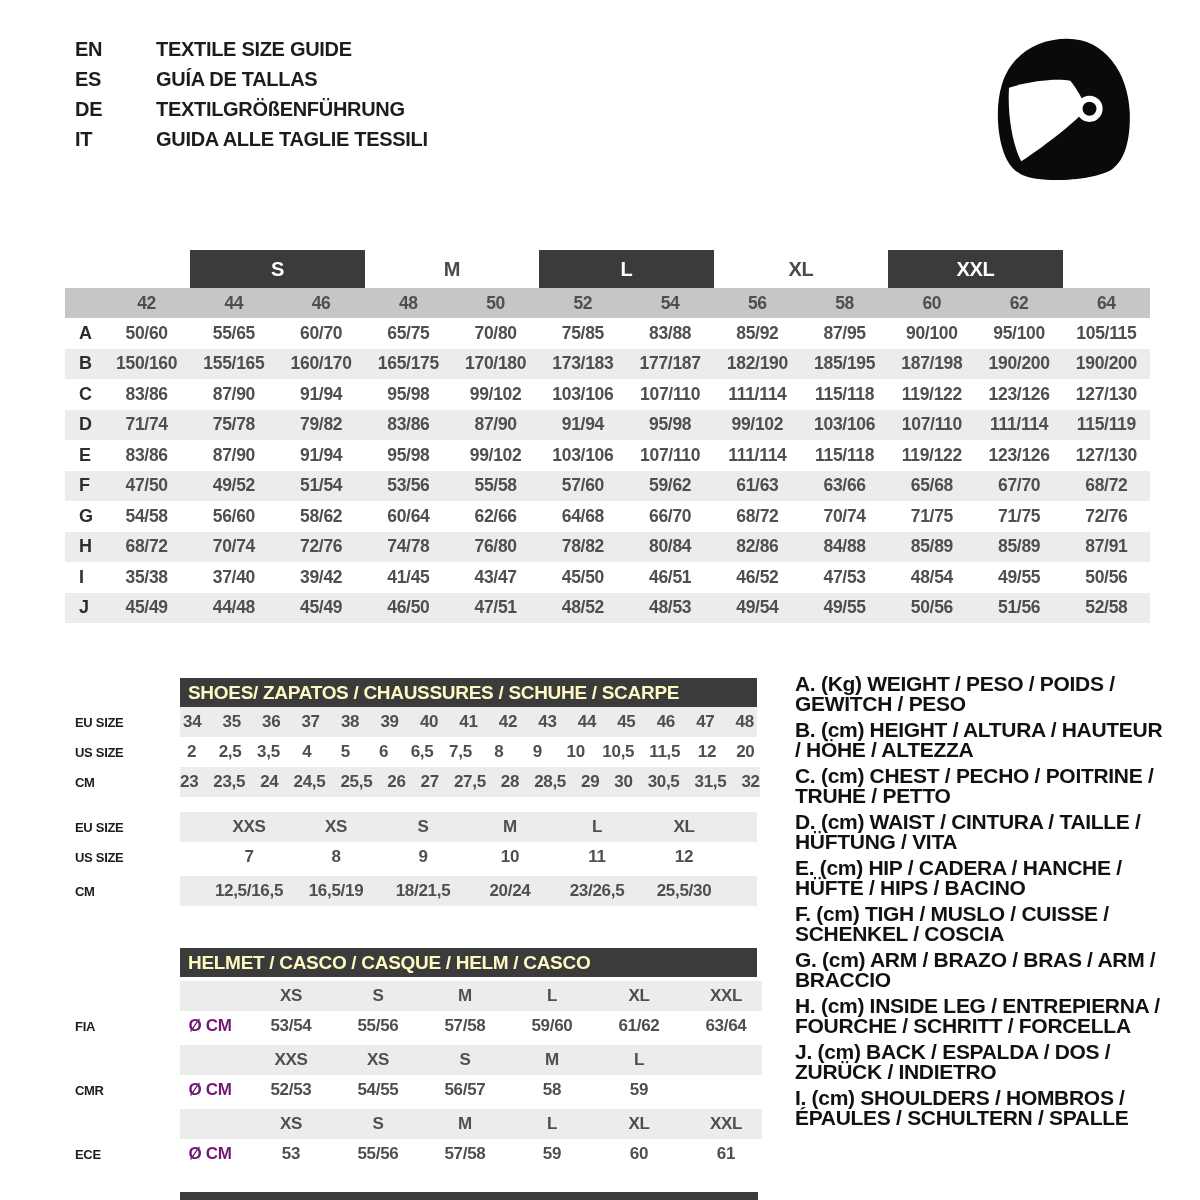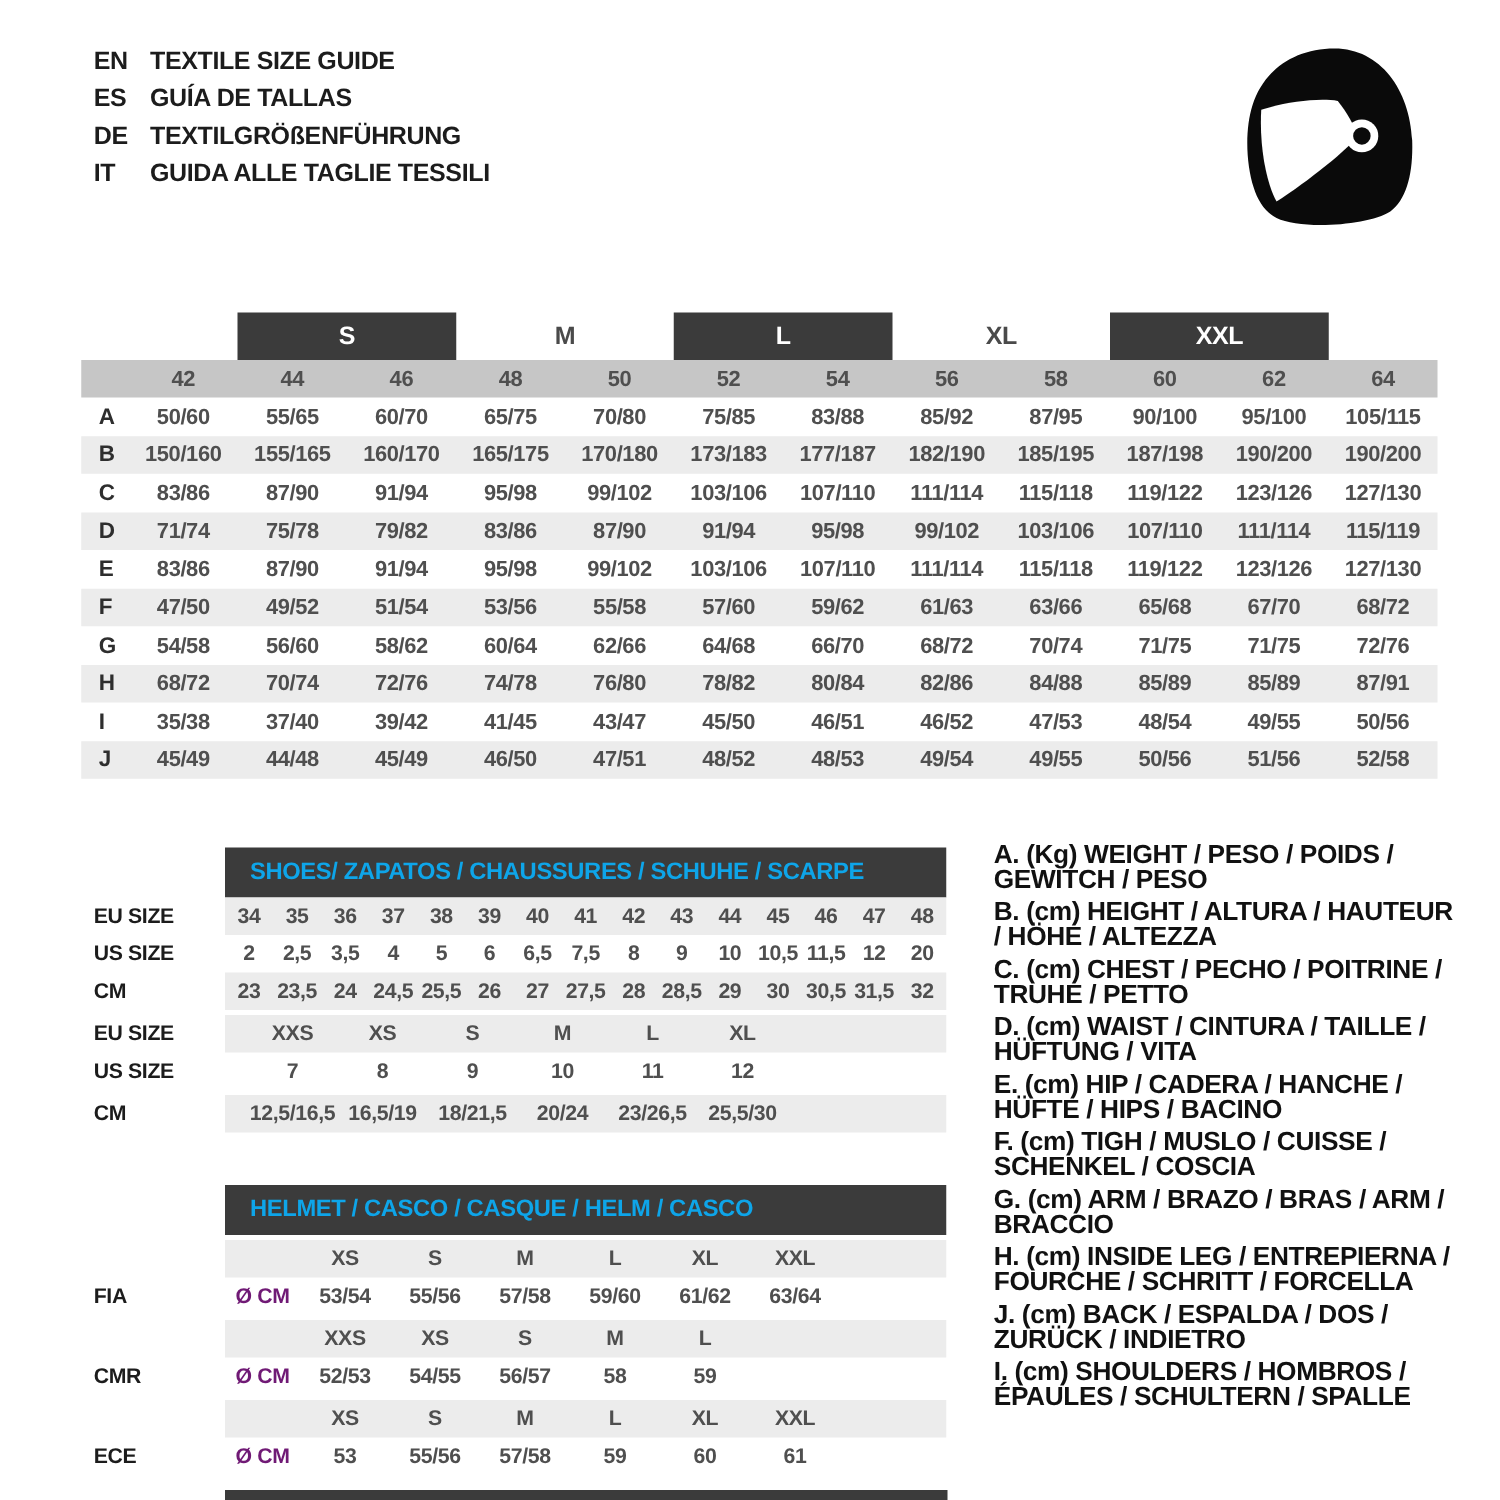--- a/index.html
+++ b/index.html
@@ -5,41 +5,41 @@
   html,body{margin:0;padding:0;background:#fff;}
   .page{
     position:relative;width:1200px;height:1200px;background:#ffffff;overflow:hidden;
     font-family:"Liberation Sans", sans-serif;font-weight:700;letter-spacing:-0.3px;
     color:#4f4f4f;
   }
   
   .lang-block{position:absolute;left:75px;top:38px;}
   .lang-row{display:flex;align-items:baseline;height:30px;color:#1c1c1c;}
   .lang-code{width:45px;font-size:20px;}
-  .lang-title{font-size:20px;}
+  .lang-title{font-size:20px;margin-left:36px;}
   
   .logo{position:absolute;left:975px;top:30px;width:180px;height:175px;}
   
   .size-table{position:absolute;left:65px;top:250px;width:1085px;}
   .band-row{display:grid;grid-template-columns:38px repeat(12,1fr);height:38px;}
   .band-box{grid-row:1;background:#3b3b3b;color:#fff;display:flex;align-items:center;justify-content:center;font-size:20px;}
   .band-text{grid-row:1;color:#4a4a4a;display:flex;align-items:center;justify-content:center;font-size:20px;}
   .cols-row{display:grid;grid-template-columns:38px repeat(12,1fr);height:30px;background:#c6c6c6;align-items:center;}
   .cols-row > div, .t-row > div{text-align:center;font-size:17.5px;color:#4f4f4f;}
   .t-row{display:grid;grid-template-columns:38px repeat(12,1fr);height:30.5px;align-items:center;}
   .t-row.stripe{background:#ececec;}
   .row-letter{padding-left:14px;font-size:18px;color:#2e2e2e;}
   .col-spacer{width:100%;}
   
   .sec{position:absolute;left:75px;width:682px;}
-  .sec-header{margin-left:105px;height:40px;background:#3b3b3b;color:#0ea5e9;
-    display:flex;align-items:center;padding-left:20px;font-size:19px;box-sizing:border-box;}
+  .sec-header{margin-left:105px;height:29px;background:#3b3b3b;color:#fef9c3;
+    display:flex;align-items:center;padding-left:8px;font-size:19px;box-sizing:border-box;}
   .s-row{display:grid;grid-template-columns:105px 1fr;height:30px;align-items:stretch;}
-  .s-label{display:flex;align-items:center;font-size:17px;color:#1c1c1c;}
-  .s-cells{display:grid;align-items:center;}
+  .s-label{display:flex;align-items:center;font-size:13px;color:#1c1c1c;}
+  .s-cells{display:grid;align-items:center;gap:15px;}
   .s-cells.gray{background:#ececec;}
   .s-cells > div{text-align:center;font-size:17px;color:#4f4f4f;}
   .shoes-cells{grid-template-columns:repeat(15,1fr);}
   .gloves-cells{grid-template-columns:18px repeat(6,72px);}
   .helmet-cells{grid-template-columns:60px repeat(6,72px);}
   .unit-cell{text-align:center;font-size:17px;color:#701a75;} .gap4{height:4px;}
   
   .legend{position:absolute;left:795px;top:674px;width:368px;color:#111;}
   .legend-item{font-size:21px;line-height:20px;margin-bottom:6px;}
   

